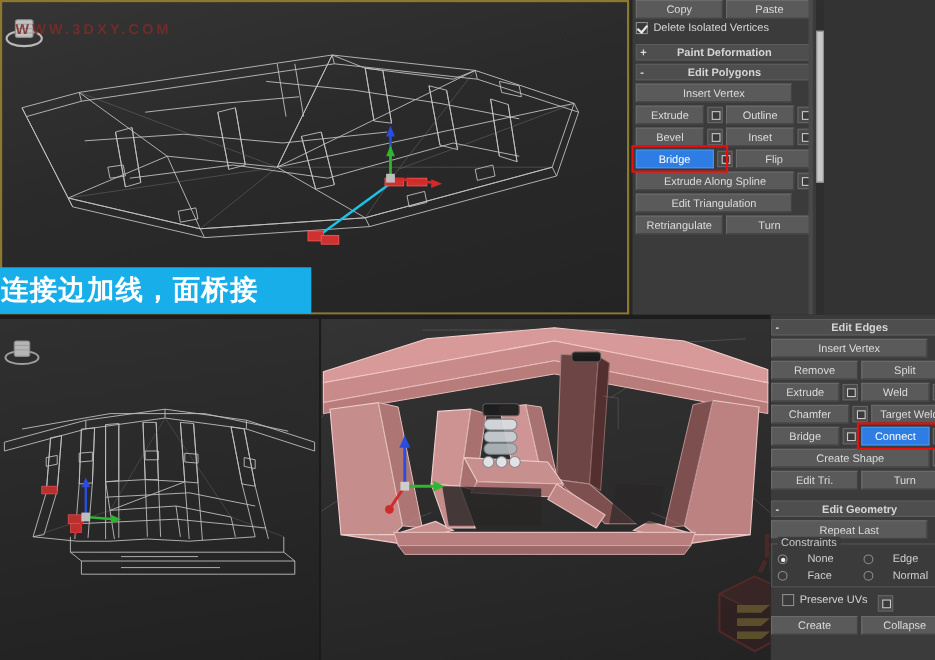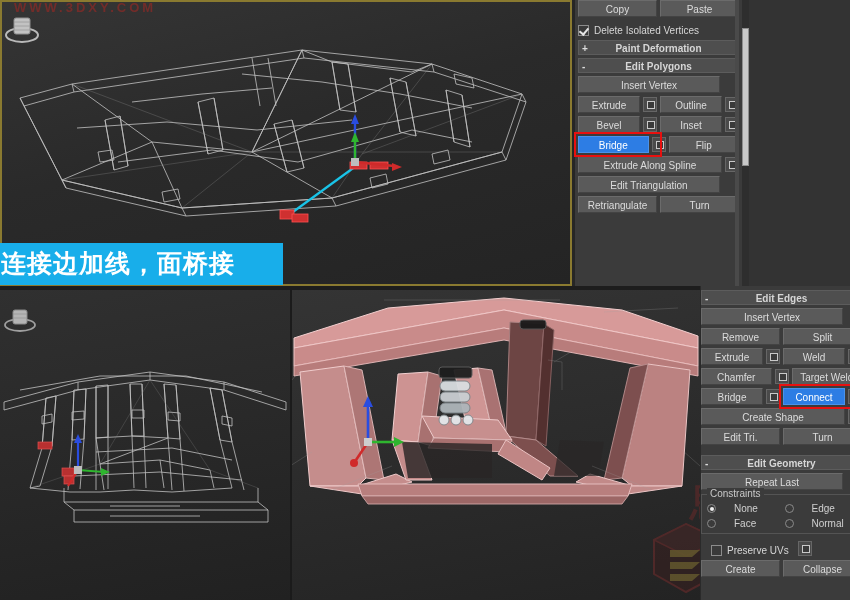--- a/index.html
+++ b/index.html
@@ -41,21 +41,21 @@
   .row{display:flex;gap:3px;margin-bottom:3px;width:161px;}
   .btn.grow{flex:1;}
   .spin{width:14px;height:15px;background:#4a4a4a;border:1px solid #666;
         box-sizing:border-box;flex:0 0 14px;align-self:center;position:relative;}
   .spin::after{content:"";position:absolute;left:3px;top:3px;width:6px;height:6px;
         border:1px solid #c9c9c9;background:#3a3a3a;}
 
   .btn.sel{background:#2d7de4;color:#fff;border-color:#4a92ea;}
   .hl{position:absolute;border:2px solid #e8100f;box-sizing:border-box;pointer-events:none;}
 
-  .chk{display:flex;align-items:flex-end;gap:5px;width:161px;height:16px;
+  .chk{display:flex;align-items:flex-start;gap:5px;width:161px;height:16px;
        color:#d6d6d6;font-size:10px;margin-bottom:4px;}
   .box{width:11px;height:11px;background:#3a3a3a;border:1px solid #8c8c8c;
        box-sizing:border-box;position:relative;flex:0 0 11px;}
   .box.on::after{content:"";position:absolute;left:2px;top:0px;width:4px;height:7px;
        border:solid #e6e6e6;border-width:0 2px 2px 0;transform:rotate(40deg);}
 
   .group{border:1px solid #545454;margin:4px 0 6px 0;padding:8px 5px 4px 5px;
          position:relative;width:161px;box-sizing:border-box;}
   .group-lbl{position:absolute;left:5px;top:-7px;background:#3b3b3b;padding:0 3px;
          color:#c9c9c9;font-size:10px;}
@@ -69,21 +69,21 @@
   .sb{position:absolute;left:742px;top:0;width:7px;height:286px;background:#2e2e2e;}
   .sb-th{position:absolute;left:742px;top:28px;width:7px;height:138px;
          background:#c8c8c8;border:1px solid #8d8d8d;box-sizing:border-box;}
   .pnl-edge{position:absolute;left:735px;top:0;width:4px;height:286px;background:#4a4a4a;}
 
   
   .banner{position:absolute;left:0;top:243px;width:283px;height:42px;background:#18aeea;
           color:#fff;font-size:25px;font-weight:bold;line-height:42px;padding-left:1px;
           box-sizing:border-box;letter-spacing:1px;
           font-family:"DejaVu Sans","Liberation Sans",sans-serif;}
-  .wm-3dxy{position:absolute;left:14px;top:0;color:#7e2b28;font-size:13px;
+  .wm-3dxy{position:absolute;left:14px;top:19px;color:#7e2b28;font-size:13px;
            font-weight:bold;letter-spacing:3px;opacity:.85;}
   .wm-cn{position:absolute;left:650px;top:3px;color:#c8c8c8;font-size:11px;
          opacity:.55;font-family:"DejaVu Sans",sans-serif;letter-spacing:1px;}
   .wm-en{position:absolute;left:731px;top:4px;color:#dcdcdc;font-size:9px;
          opacity:.75;letter-spacing:1px;font-family:"DejaVu Sans Mono",monospace;}
   .wm-cube{position:absolute;left:648px;top:520px;width:78px;height:76px;opacity:.5;}
   .wm-hot{position:absolute;left:690px;top:478px;color:#8d2a2a;font-size:38px;
           font-weight:bold;opacity:.35;letter-spacing:2px;}
 
   .gizmo{position:absolute;width:40px;height:34px;}

